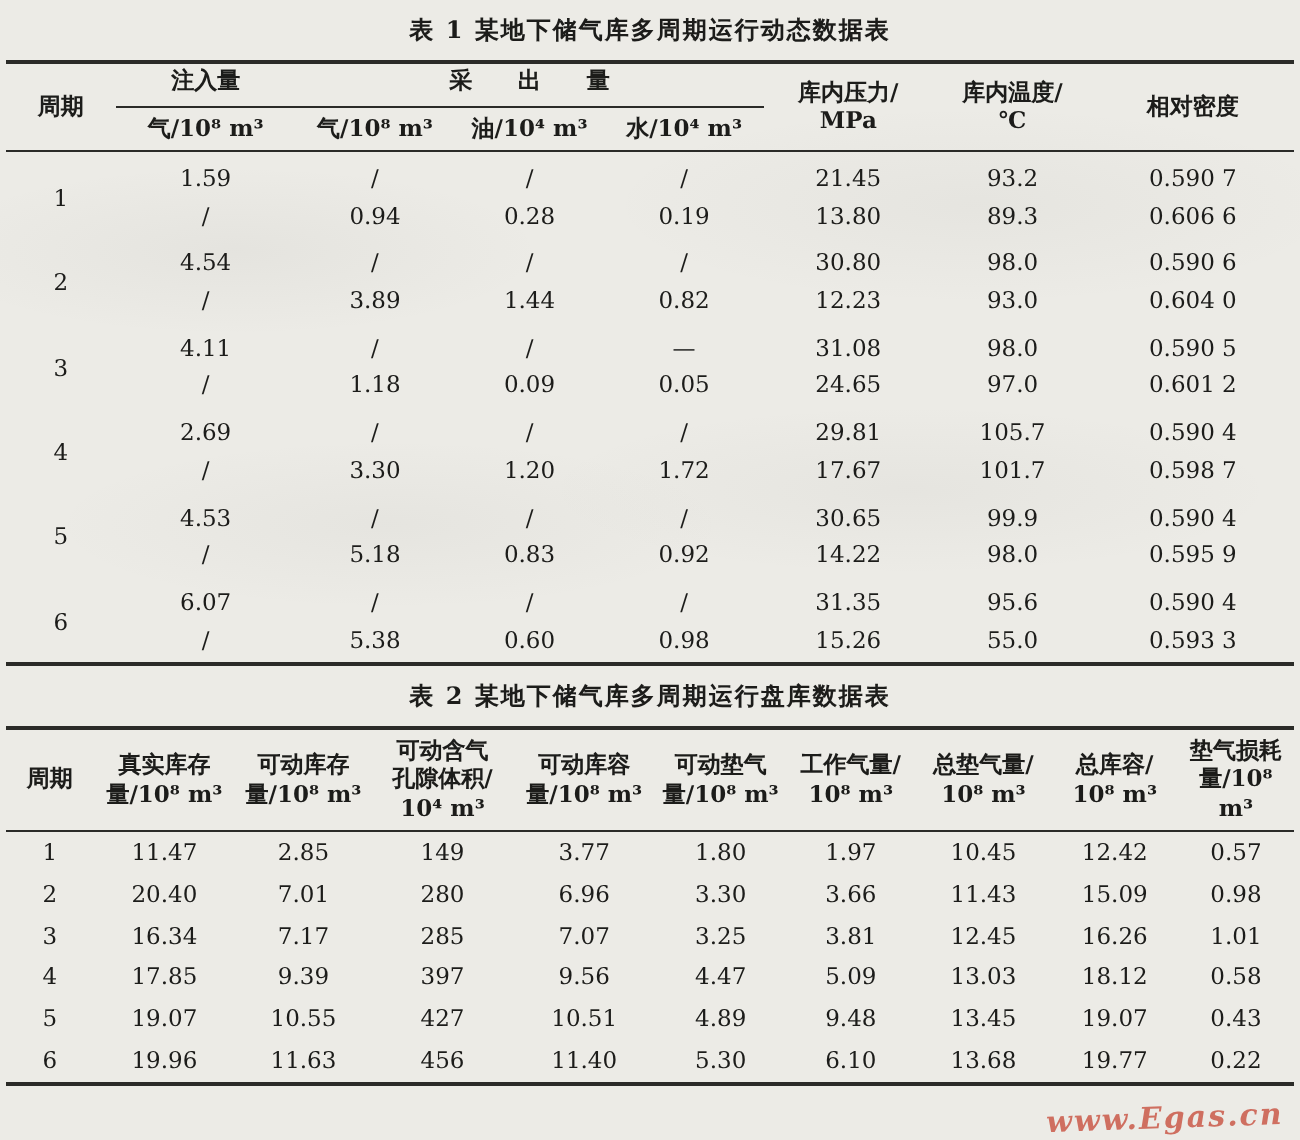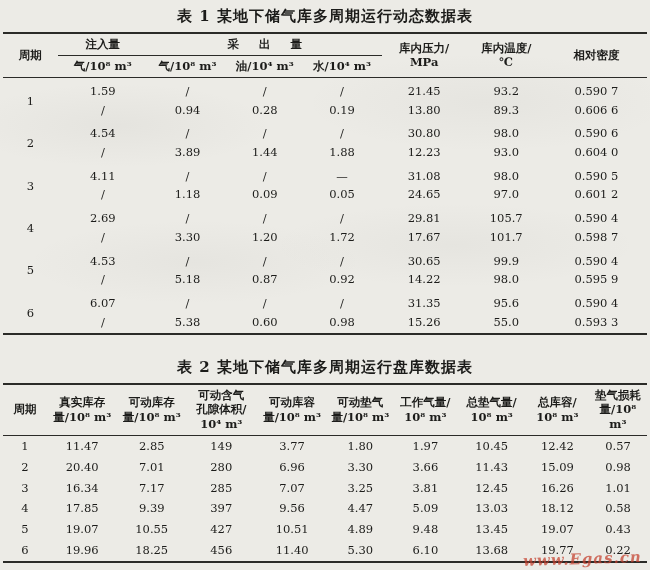--- a/index.html
+++ b/index.html
@@ -18,25 +18,25 @@
       radial-gradient(ellipse 240px 60px at 30% 46%, rgba(110,110,105,0.05), transparent 70%),
       radial-gradient(ellipse 260px 60px at 70% 43%, rgba(110,110,105,0.05), transparent 70%);
     font-family: "DejaVu Serif", "Liberation Serif", serif;
     color: #1c1c1a;
   }
   .page { padding: 0 3px; }
 
   .tbl-title {
     text-align: center;
     font-weight: bold;
-    font-size: 15px;
+    font-size: 12px;
     letter-spacing: 1px;
     padding: 7px 0 6px 0;
   }
-  .tbl-title.second { margin-top: 16px; }
+  .tbl-title.second { }
 
   table {
     width: 100%;
     border-collapse: collapse;
     table-layout: fixed;
     border-top: 2px solid #2b2b28;
     border-bottom: 2px solid #2b2b28;
   }
   thead { border-bottom: 1.5px solid #2b2b28; }
   th {
@@ -48,21 +48,21 @@
     text-align: center;
   }
   td {
     font-size: 11.5px;
     line-height: 1.28;
     padding: 2px 1px;
     text-align: center;
     vertical-align: middle;
   }
   .pre { white-space: pre-line; }
-  .group-underline { border-bottom: 1.2px solid #2b2b28; }
+  .group-underline { border-bottom: 1.2px solid #2b2b28; font-family: Liberation Mono, monospace; }
   .prod-group { letter-spacing: 8px; text-indent: 8px; }
 
   #table1 tbody tr.group-start td { padding-top: 6px; }
   #table1 tbody tr.group-end td { padding-bottom: 3px; }
   #table1 td.cycle-cell { vertical-align: middle; }
 
   #table2 tbody td { padding-top: 3px; padding-bottom: 3px; }
 
   .watermark {
     position: absolute;
@@ -140,21 +140,21 @@
           <td>/</td>
           <td>/</td>
           <td>30.80</td>
           <td>98.0</td>
           <td>0.590 6</td>
         </tr>
         <tr class="group-end">
           <td>/</td>
           <td>3.89</td>
           <td>1.44</td>
-          <td>1.88</td>
+          <td>0.82</td>
           <td>12.23</td>
           <td>93.0</td>
           <td>0.604 0</td>
         </tr>
         <tr class="group-start">
           <td rowspan="2" class="cycle-cell">3</td>
           <td>4.11</td>
           <td>/</td>
           <td>/</td>
           <td>—</td>
@@ -196,21 +196,21 @@
           <td>/</td>
           <td>/</td>
           <td>/</td>
           <td>30.65</td>
           <td>99.9</td>
           <td>0.590 4</td>
         </tr>
         <tr class="group-end">
           <td>/</td>
           <td>5.18</td>
-          <td>0.87</td>
+          <td>0.83</td>
           <td>0.92</td>
           <td>14.22</td>
           <td>98.0</td>
           <td>0.595 9</td>
         </tr>
         <tr class="group-start">
           <td rowspan="2" class="cycle-cell">6</td>
           <td>6.07</td>
           <td>/</td>
           <td>/</td>
@@ -327,21 +327,21 @@
           <td>10.51</td>
           <td>4.89</td>
           <td>9.48</td>
           <td>13.45</td>
           <td>19.07</td>
           <td>0.43</td>
         </tr>
         <tr>
           <td>6</td>
           <td>19.96</td>
-          <td>18.25</td>
+          <td>11.63</td>
           <td>456</td>
           <td>11.40</td>
           <td>5.30</td>
           <td>6.10</td>
           <td>13.68</td>
           <td>19.77</td>
           <td>0.22</td>
         </tr>
       </tbody>
   </table>

